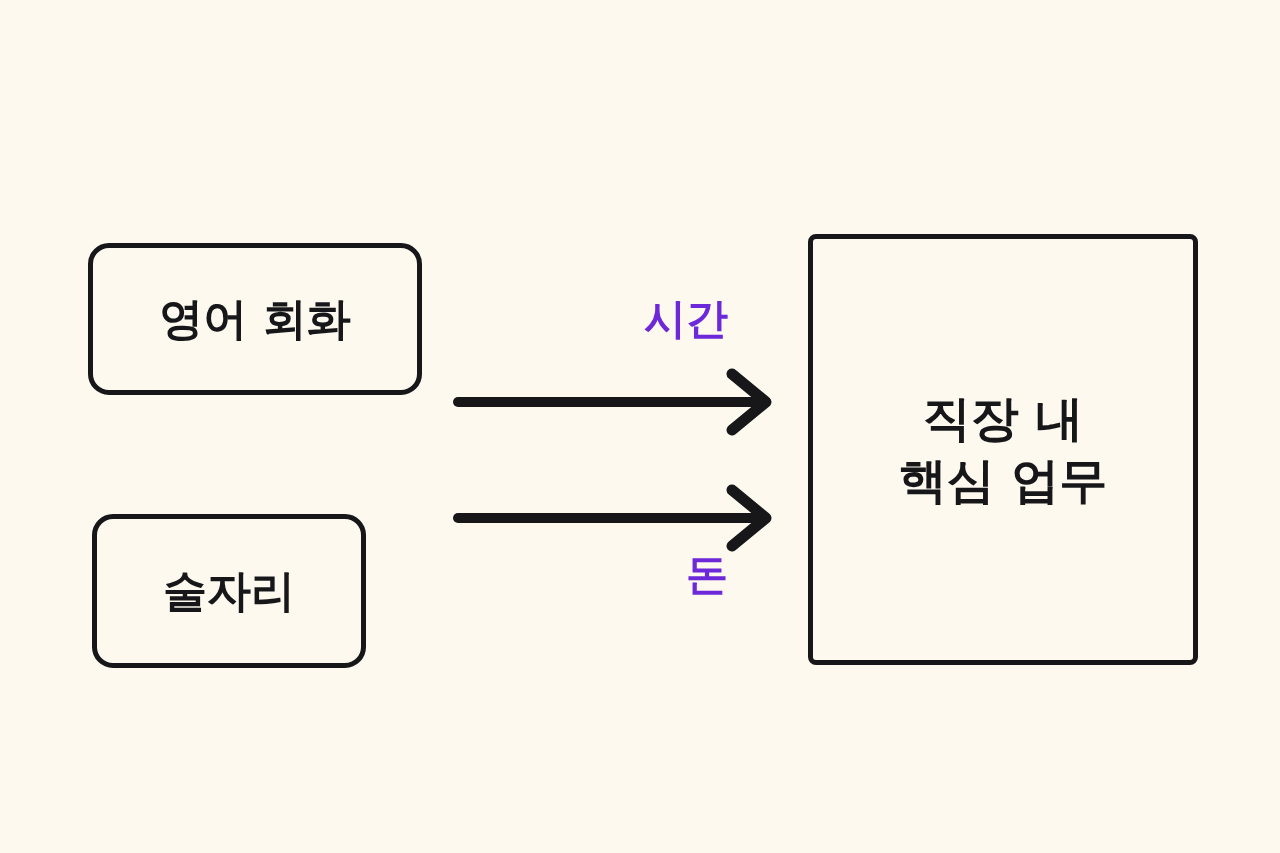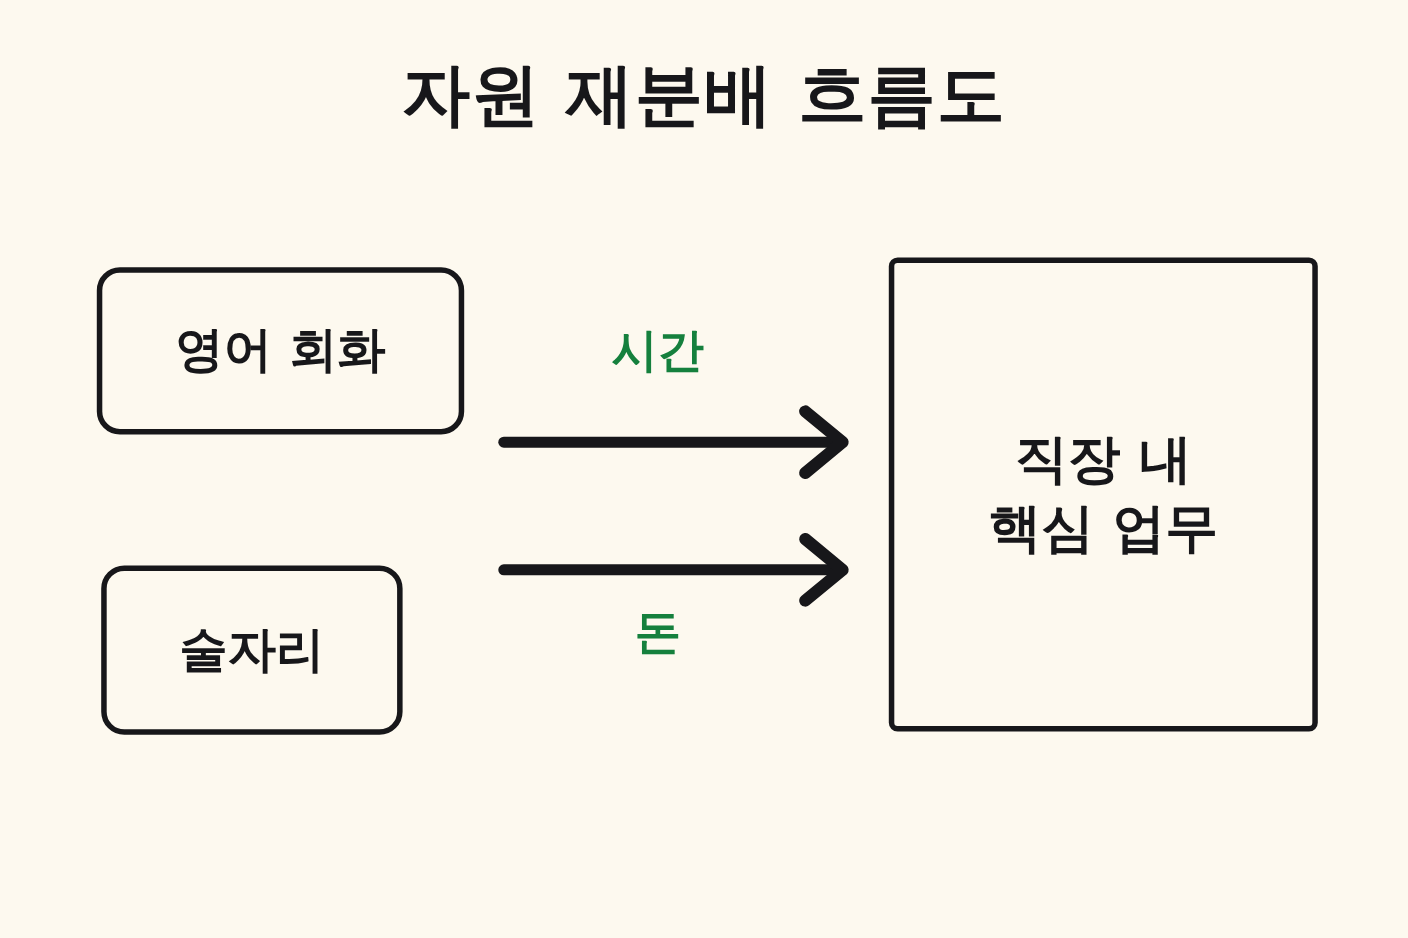--- a/index.html
+++ b/index.html
@@ -86,42 +86,41 @@
     overflow: visible;
   }
   .flow-arrow-1 { top: 357px; }
   .flow-arrow-2 { top: 473px; }
 
   
   .edge-label {
     position: absolute;
     font-size: 42px;
     font-weight: 700;
-    color: #15803d;
-    text-align: center;
+    color: #6d28d9;
+    text-align: right;
     white-space: nowrap;
     line-height: 1.1;
   }
   .edge-label-time {
     left: 468px;
     top: 296px;
     width: 260px;
   }
   .edge-label-money {
     left: 468px;
     top: 552px;
     width: 260px;
   }
 </style>
 </head>
 <body>
 
 <div id="canvas">
 
-  <div class="diagram-title">자원 재분배 흐름도</div>
 
   <div class="node node-source-1">
     <span class="node-label">영어 회화</span>
   </div>
 
   <div class="node node-source-2">
     <span class="node-label">술자리</span>
   </div>
 
   <div class="node node-target">

